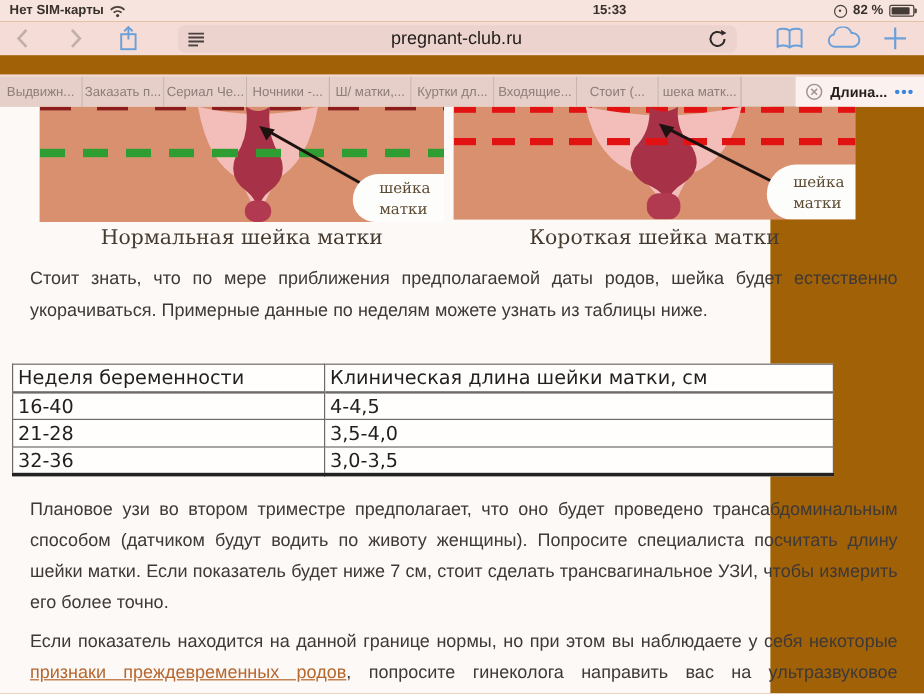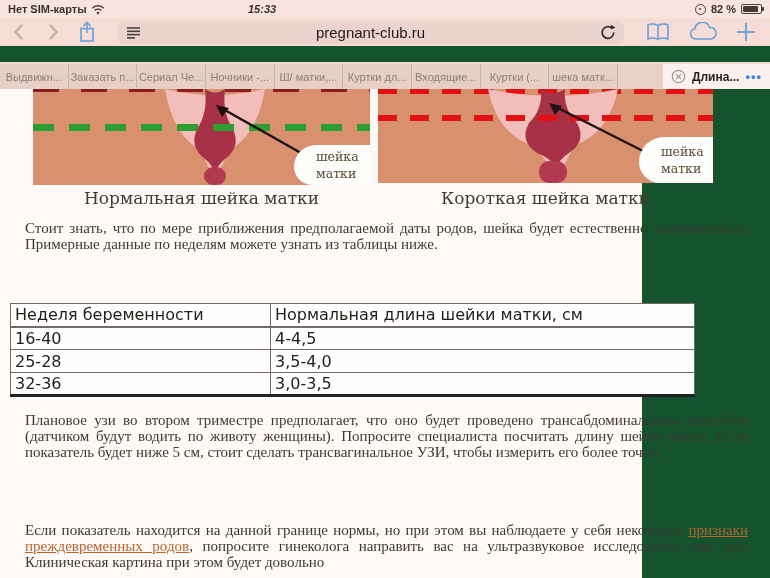--- a/index.html
+++ b/index.html
@@ -1,38 +1,38 @@
 <!DOCTYPE html>
 <html><head>
 <meta charset="utf-8">
 <style>
   * { margin:0; padding:0; box-sizing:border-box; }
   html,body { background:#fff; }
   .screen {
     position:relative; width:770px; height:578px; overflow:hidden;
-    font-family:"Liberation Sans", sans-serif; background:#14532d;
+    font-family:"Liberation Sans", sans-serif; background:#a16207;
   }
   
   .status-bar {
     position:absolute; left:0; top:0; width:770px; height:18px;
     background:#f7e4de; display:flex; align-items:center;
     font-size:11px; font-weight:bold; color:#38302c; padding:0 8px;
   }
   .sb-left { display:flex; align-items:center; gap:4px; width:240px; }
-  .sb-center { flex:1; text-align:left;font-style:italic; }
+  .sb-center { flex:1; text-align:right; }
   .sb-right { display:flex; align-items:center; gap:5px; width:240px; justify-content:flex-end; }
   .battery { position:relative; width:21px; height:10px; border:1px solid #4a403c; border-radius:2px; }
   .battery::after { content:""; position:absolute; right:-3px; top:2px; width:2px; height:4px; background:#4a403c; border-radius:0 1px 1px 0; }
   .battery .fill { position:absolute; left:1px; top:1px; bottom:1px; width:80%; background:#443a36; border-radius:1px; }
   .lock-circle { width:11px; height:11px; border:1.4px solid #4a403c; border-radius:50%; position:relative; }
   .lock-circle::after{ content:""; position:absolute; left:3px; top:3px; width:2.5px; height:2.5px; background:#4a403c; border-radius:50%; }
 
   .toolbar {
     position:absolute; left:0; top:18px; width:770px; height:28px;
-    background:#f5dcd6; display:flex; align-items:center; padding:0 10px; gap:16px;
+    background:#f5dcd6; display:flex; align-items:center; padding:0 10px; gap:26px;
   }
   .nav-btn { width:18px; height:20px; display:flex; align-items:center; justify-content:center; }
   .url-field {
     flex:1; height:23px; background:#ecd3cd; border-radius:6px;
     display:flex; align-items:center; padding:0 8px; margin:0 6px;
   }
   .url-text { flex:1; text-align:center; font-size:15px; color:#201c1a; }
   .tool-right { display:flex; align-items:center; gap:18px; margin-right:4px; }
 
   .bookmarks-bar {
@@ -81,21 +81,21 @@
   .diagram.right .label-blob { width:74px; height:46px; bottom:0; }
   .caption {
     position:absolute; top:99px; text-align:center;
     font-family:"DejaVu Serif", serif; font-size:17px; color:#453a30;
   }
   .caption.left { left:33px; width:337px; }
   .caption.right { left:378px; width:335px; }
 
   .para {
     position:absolute; left:25px; width:723px; text-align:justify;
-    font-family:Liberation Serif, serif; font-size:15px; line-height:16px; color:#3e3836;
+    font-family:Liberation Sans, sans-serif; font-size:15px; line-height:26px; color:#3e3836;
   }
   .para1 { top:131px; }
   .para2 { top:323px; }
   .para3 { top:433px; }
   .body-link { color:#b5672f; text-decoration:underline; }
 
   table.cervix-table {
     position:absolute; left:10px; top:214px; width:685px;
     border-collapse:collapse; font-family:"DejaVu Sans", sans-serif; font-size:16px; color:#211e1c;
     border:1px solid #6f6a68; border-bottom:3px solid #222;
@@ -185,21 +185,21 @@
   </div>
 
   <div class="tab-bar">
     <div class="tab">Выдвижн...</div>
     <div class="tab">Заказать п...</div>
     <div class="tab">Сериал Че...</div>
     <div class="tab">Ночники -...</div>
     <div class="tab">Ш/ матки,...</div>
     <div class="tab">Куртки дл...</div>
     <div class="tab">Входящие...</div>
-    <div class="tab">Куртки (...</div>
+    <div class="tab">Стоит (...</div>
     <div class="tab">шека матк...</div>
     <div class="tab-active">
       <svg width="15" height="15" viewBox="0 0 16 16">
         <circle cx="8" cy="8" r="6.6" fill="none" stroke="#a29290" stroke-width="1.3"></circle>
         <line x1="5.4" y1="5.4" x2="10.6" y2="10.6" stroke="#a29290" stroke-width="1.3"></line>
         <line x1="10.6" y1="5.4" x2="5.4" y2="10.6" stroke="#a29290" stroke-width="1.3"></line>
       </svg>
       <span>Длина...</span>
       <span class="tab-more">•••</span>
     </div>
@@ -245,35 +245,35 @@
 
     <div class="caption left">Нормальная шейка матки</div>
     <div class="caption right">Короткая шейка матки</div>
 
     <p class="para para1">Стоит знать, что по мере приближения предполагаемой даты родов, шейка будет естественно укорачиваться. Примерные данные по неделям можете узнать из таблицы ниже.</p>
 
     <table class="cervix-table">
       <tbody>
           <tr>
         <th class="col1">Неделя беременности</th>
-        <th>Нормальная длина шейки матки, см</th>
+        <th>Клиническая длина шейки матки, см</th>
       </tr>
       <tr>
         <td>16-40</td>
         <td>4-4,5</td>
       </tr>
       <tr>
-        <td>25-28</td>
+        <td>21-28</td>
         <td>3,5-4,0</td>
       </tr>
       <tr>
         <td>32-36</td>
         <td>3,0-3,5</td>
       </tr>
     </tbody>
       </table>
 
-    <p class="para para2">Плановое узи во втором триместре предполагает, что оно будет проведено трансабдоминальным способом (датчиком будут водить по животу женщины). Попросите специалиста посчитать длину шейки матки. Если показатель будет ниже 5 см, стоит сделать трансвагинальное УЗИ, чтобы измерить его более точно.</p>
+    <p class="para para2">Плановое узи во втором триместре предполагает, что оно будет проведено трансабдоминальным способом (датчиком будут водить по животу женщины). Попросите специалиста посчитать длину шейки матки. Если показатель будет ниже 7 см, стоит сделать трансвагинальное УЗИ, чтобы измерить его более точно.</p>
 
     <p class="para para3"><span>Если показатель находится на данной границе нормы, но при этом вы наблюдаете у себя некоторые </span><span class="body-link">признаки преждевременных родов</span><span>, попросите гинеколога направить вас на ультразвуковое исследование еще раз. Клиническая картина при этом будет довольно</span></p>
 
   </div>
 </div>
 
 </body></html>

